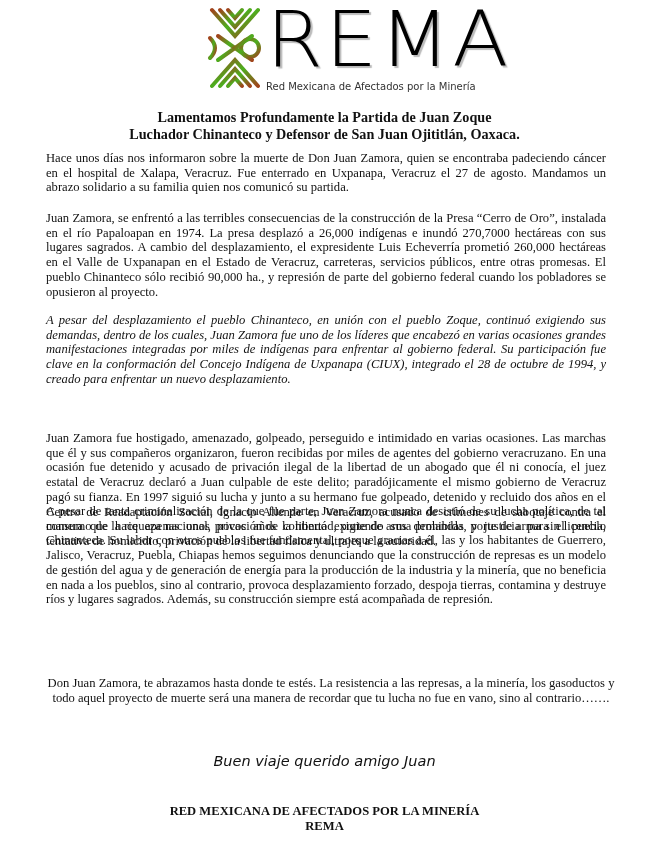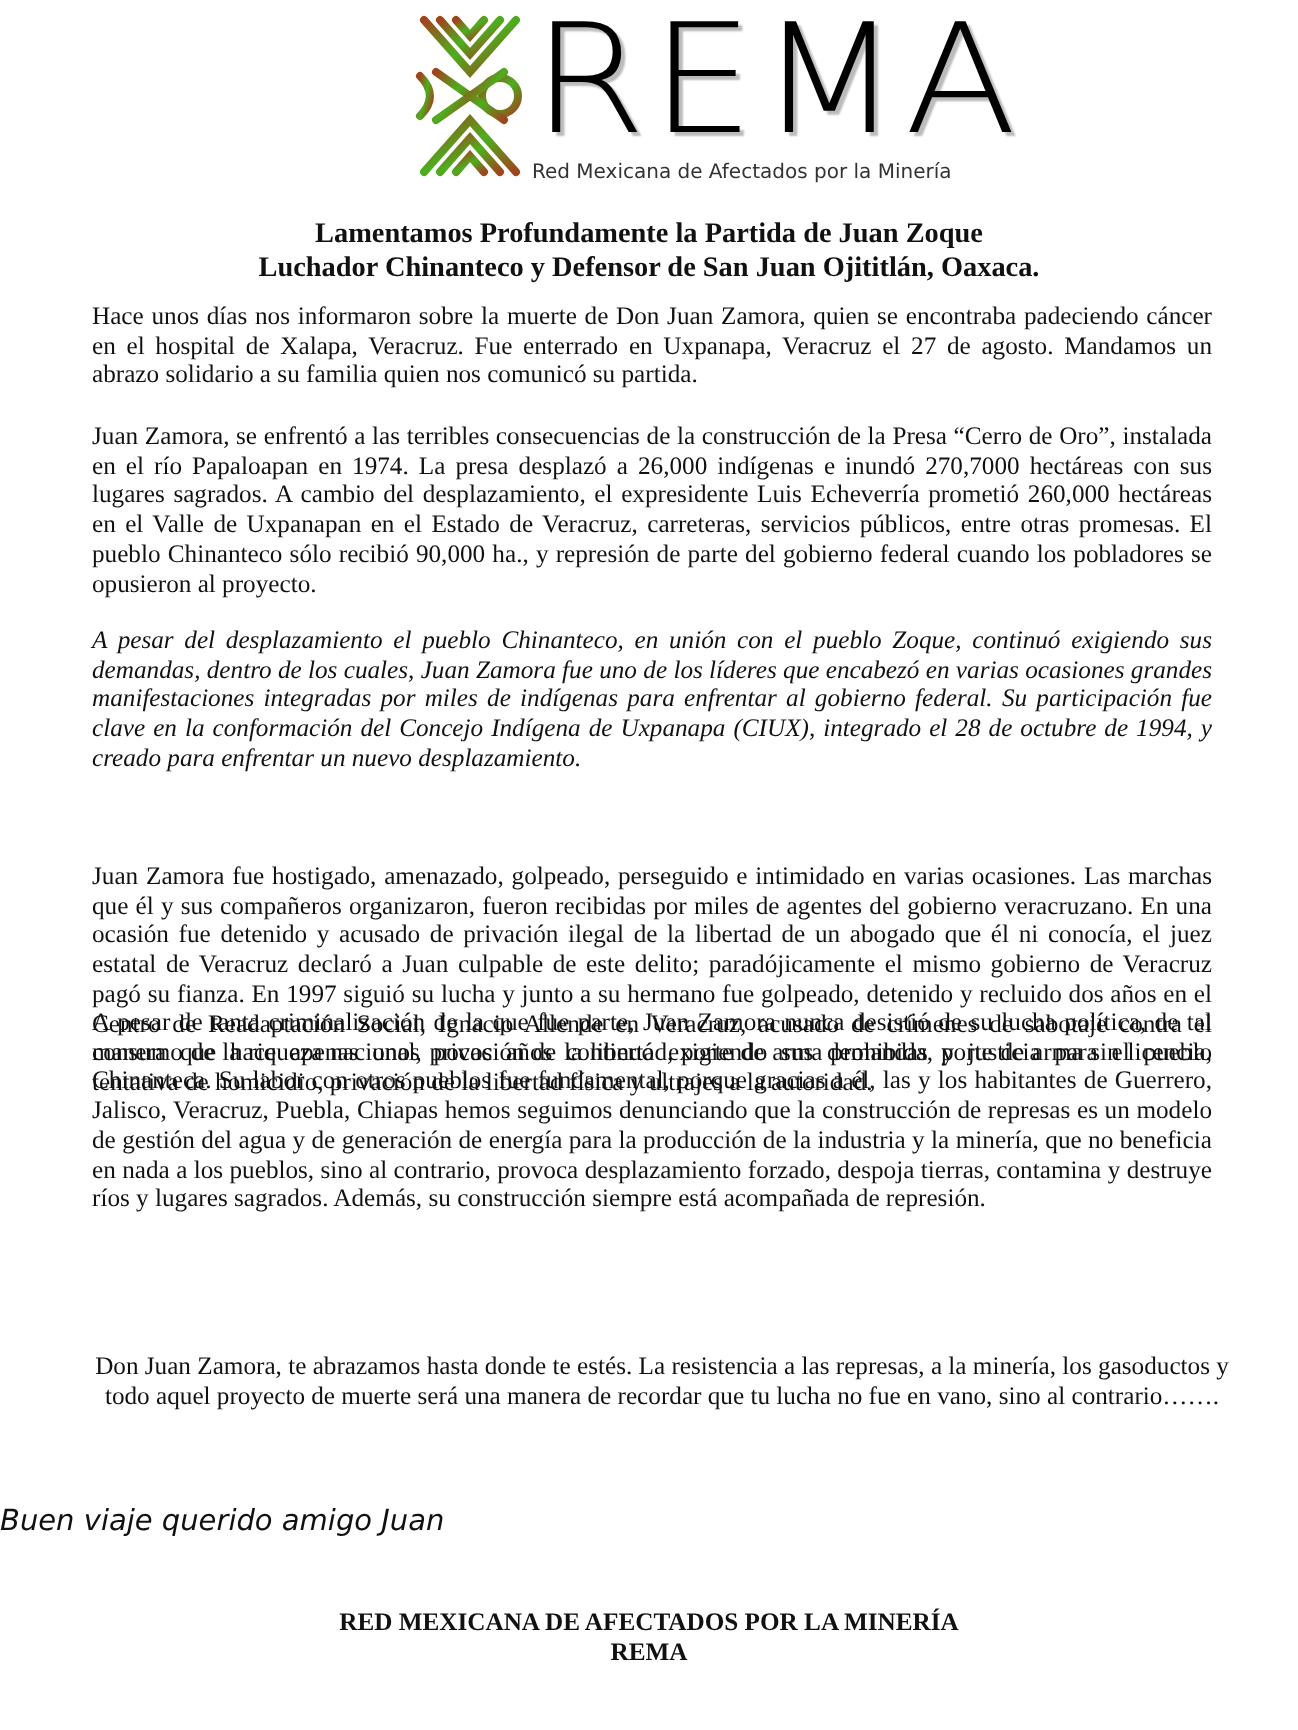--- a/index.html
+++ b/index.html
@@ -10,21 +10,21 @@
   .logo-sub { position: absolute; left: 60px; top: 75px; font-family: "DejaVu Sans", sans-serif; font-size: 10px; color: #333; white-space: nowrap; }
   .title { position: absolute; left: 0; width: 649px; top: 109px; text-align: center; font-family: "Liberation Serif", serif; font-weight: bold; font-size: 14.2px; line-height: 16.5px; }
   .body { position: absolute; left: 46px; width: 560px; font-family: "Liberation Serif", serif; font-size: 12.6px; line-height: 14.7px; text-align: justify; }
   .p1 { top: 151px; }
   .p2 { top: 211px; }
   .p3 { top: 313px; font-style: italic; }
   .p4 { top: 390px; margin-top: 41px; }
   .p5 { top: 504px; }
   .p6 { top: 644px; text-align: center; left: 36px; width: 590px; margin-top: 32px; }
   .verse { position: absolute; left: 0; width: 649px; top: 697px; text-align: center; font-family: "DejaVu Sans", sans-serif; font-style: italic; font-weight: bold; font-size: 12.2px; line-height: 17px; }
-  .farewell { position: absolute; left: 0; width: 649px; top: 752px; text-align: left; font-family: "DejaVu Sans", sans-serif; font-style: italic; font-size: 14.5px; line-height: 18px; }
+  .farewell { position: absolute; left: 0; width: 649px; top: 752px; text-align: center; font-family: "DejaVu Sans", sans-serif; font-style: italic; font-size: 14.5px; line-height: 18px; }
   .sign { position: absolute; left: 0; width: 649px; top: 804px; text-align: center; font-family: "Liberation Serif", serif; font-weight: bold; font-size: 12.6px; line-height: 14.5px; }
 </style>
 </head>
 <body>
 
 <div class="logo">
   <svg class="logo-mark" viewBox="0 0 58 84">
     <defs>
       <linearGradient id="g1" x1="0" y1="0" x2="1" y2="1">
         <stop offset="0" stop-color="#a0441c"></stop>

